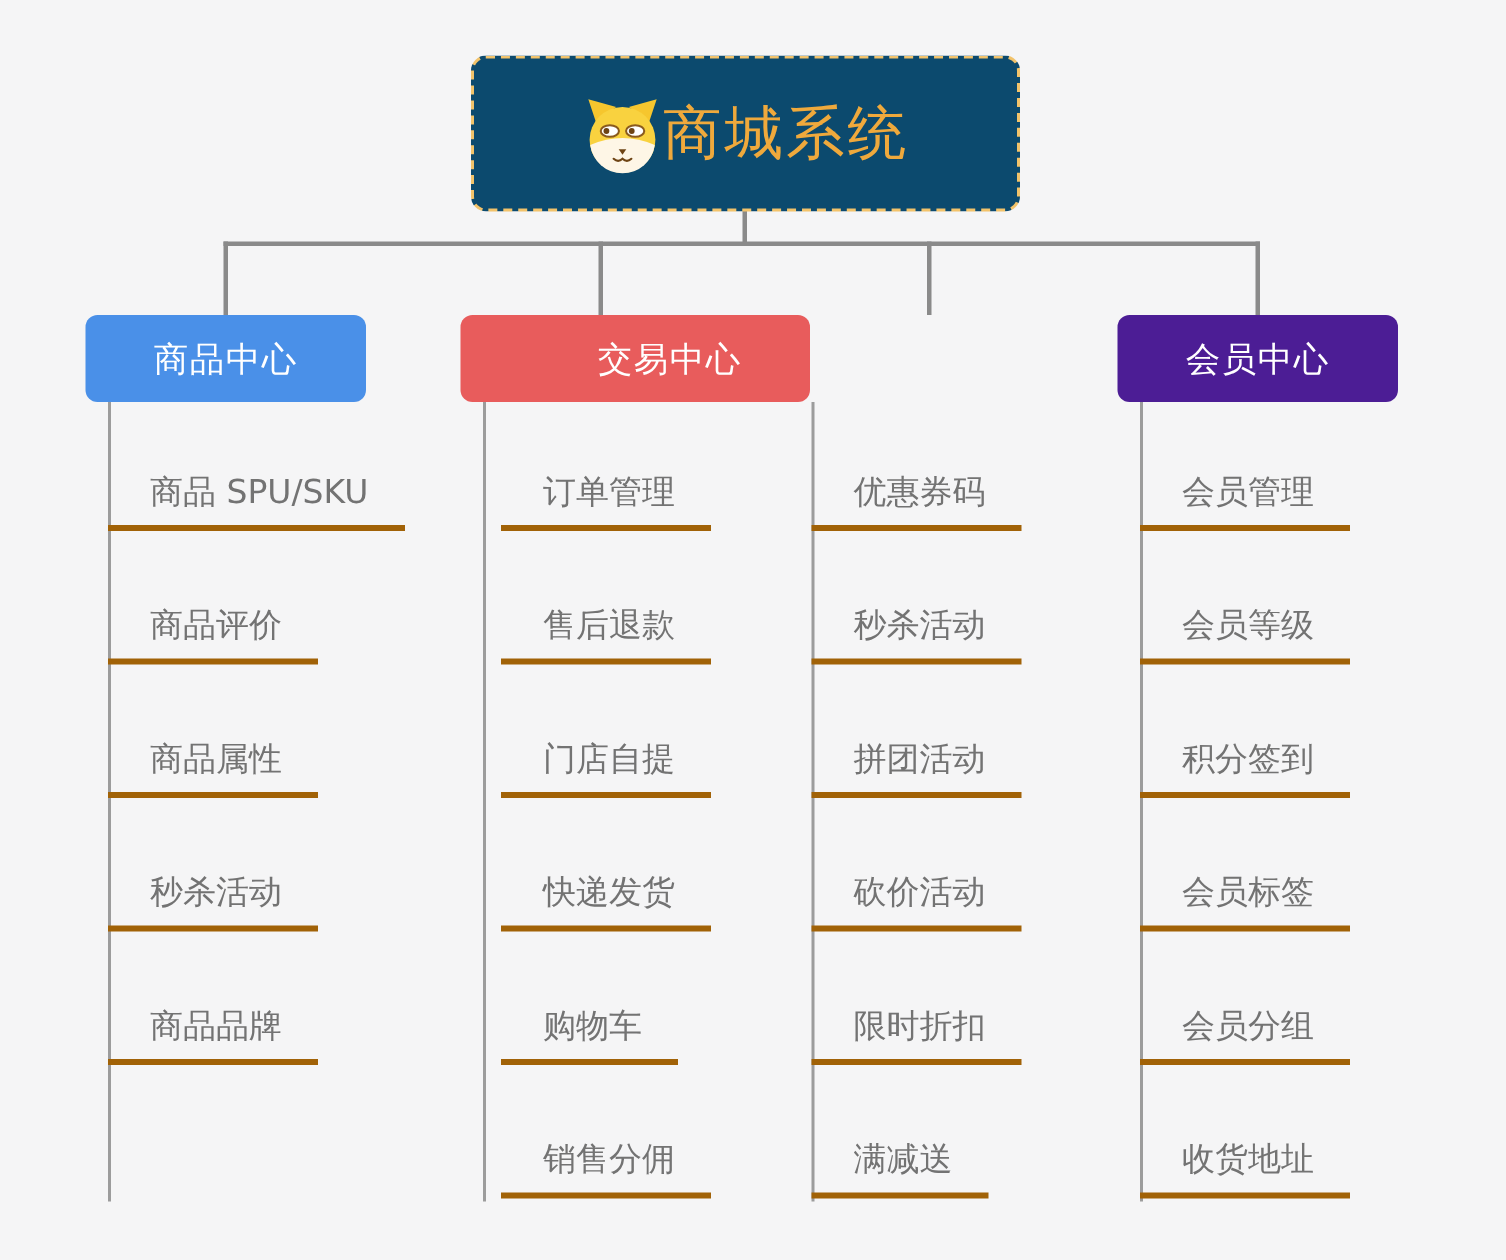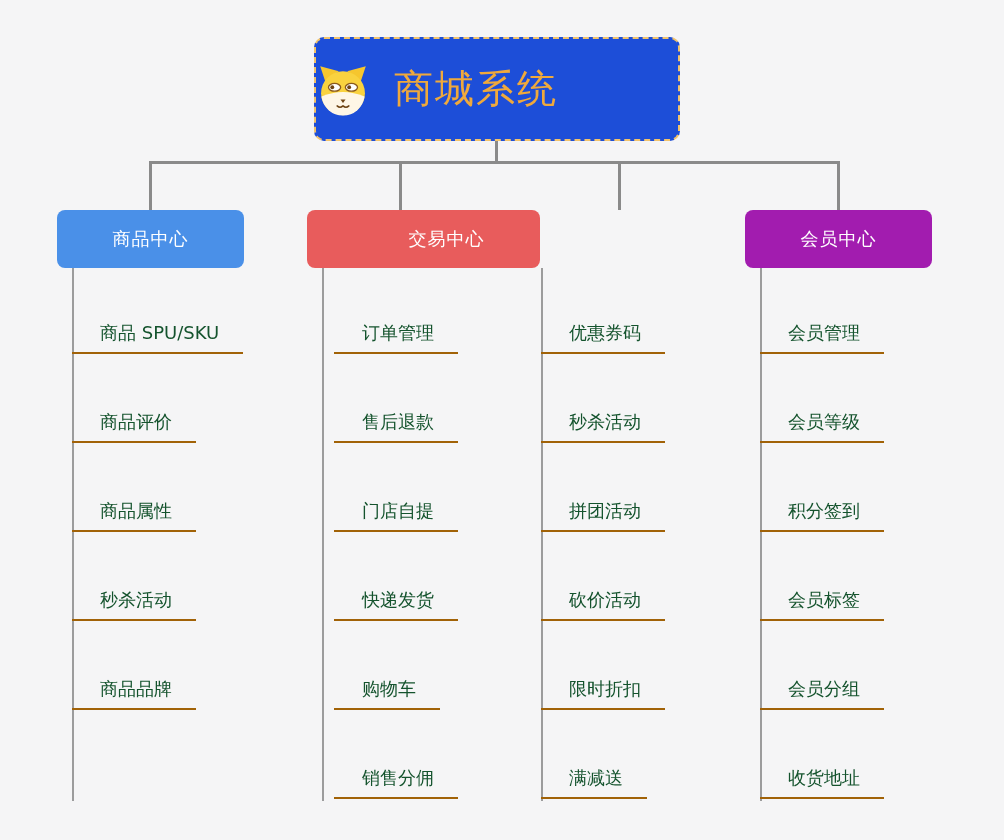--- a/index.html
+++ b/index.html
@@ -25,56 +25,56 @@
   .drop-3{left:837px;}
   .trunk{position:absolute;top:268px;width:2px;height:533px;background:#9c9c9c;}
   .trunk-0{left:72px;}
   .trunk-1{left:322px;}
   .trunk-2{left:541px;}
   .trunk-3{left:760px;}
 
   
   .root{
     position:absolute;left:314px;top:37px;width:366px;height:104px;
-    background:#1d4ed8;border:2px dashed #f2c36b;border-radius:10px;
+    background:#0c4a6e;border:2px dashed #f2c36b;border-radius:10px;
     box-sizing:border-box;
-    display:flex;align-items:center;justify-content:flex-start;gap:24px;
+    display:flex;align-items:center;justify-content:center;gap:0;
   }
   .root-label{
     color:#efa93c;font-size:39px;letter-spacing:2px;font-weight:500;
   }
   .dog{width:54px;height:54px;display:inline-flex;}
 
   
   .header{
     position:absolute;top:210px;width:187px;height:58px;
     border-radius:8px;
     display:flex;align-items:center;justify-content:center;
-    color:#ffffff;font-size:18px;letter-spacing:1px;
+    color:#ffffff;font-size:23px;letter-spacing:1px;
     cursor:default;
   }
   .header-0{left:57px;background:#4a90e8;}
   .header-1{left:307px;background:#e85c5c;padding-left:46px;}
   .header-2{left:526px;background:#eaa63e;}
-  .header-3{left:745px;background:#a21caf;}
+  .header-3{left:745px;background:#4c1d95;}
 
   
   .items{position:absolute;top:268px;}
   .items-0{left:72px;}
   .items-1{left:334px;}
   .items-2{left:541px;}
   .items-3{left:760px;}
   .sub{
     height:89px;
     display:flex;align-items:flex-end;
     width:fit-content;
     padding:0 24px 7px 28px;
-    border-bottom:2px solid #a16207;
+    border-bottom:4px solid #a16207;
     box-sizing:border-box;
-    font-size:18px;color:#14532d;
+    font-size:22px;color:#737373;
     white-space:nowrap;
   }
   .sub:first-child{height:86px;}
 </style>
 </head>
 <body>
 
 <div class="canvas">
 
   <div class="line stem"></div>

